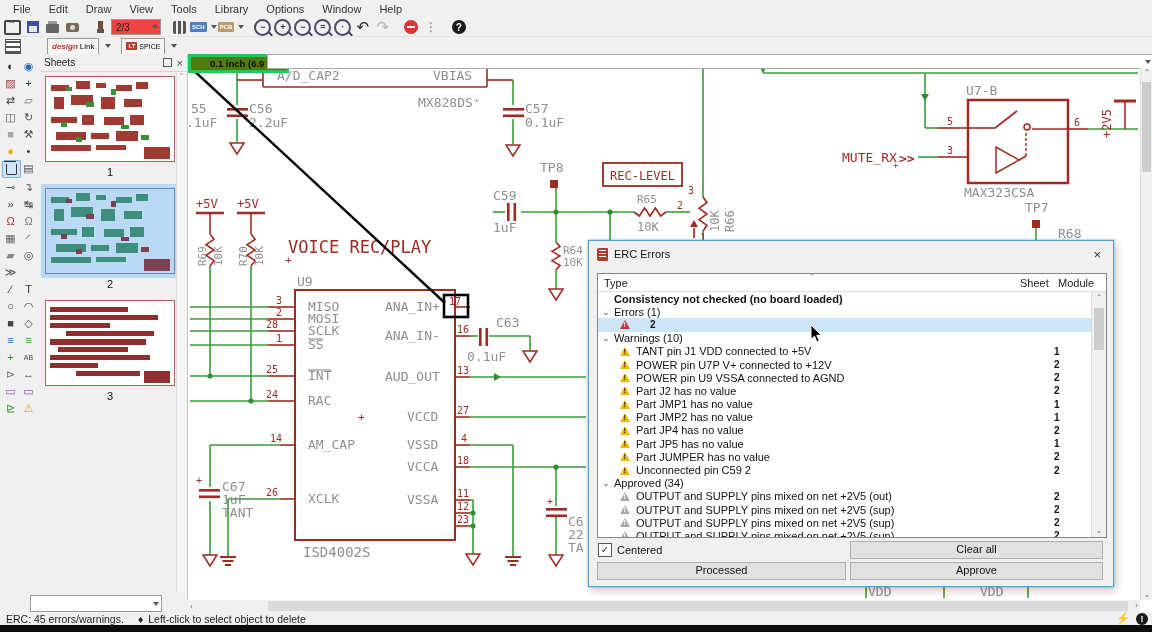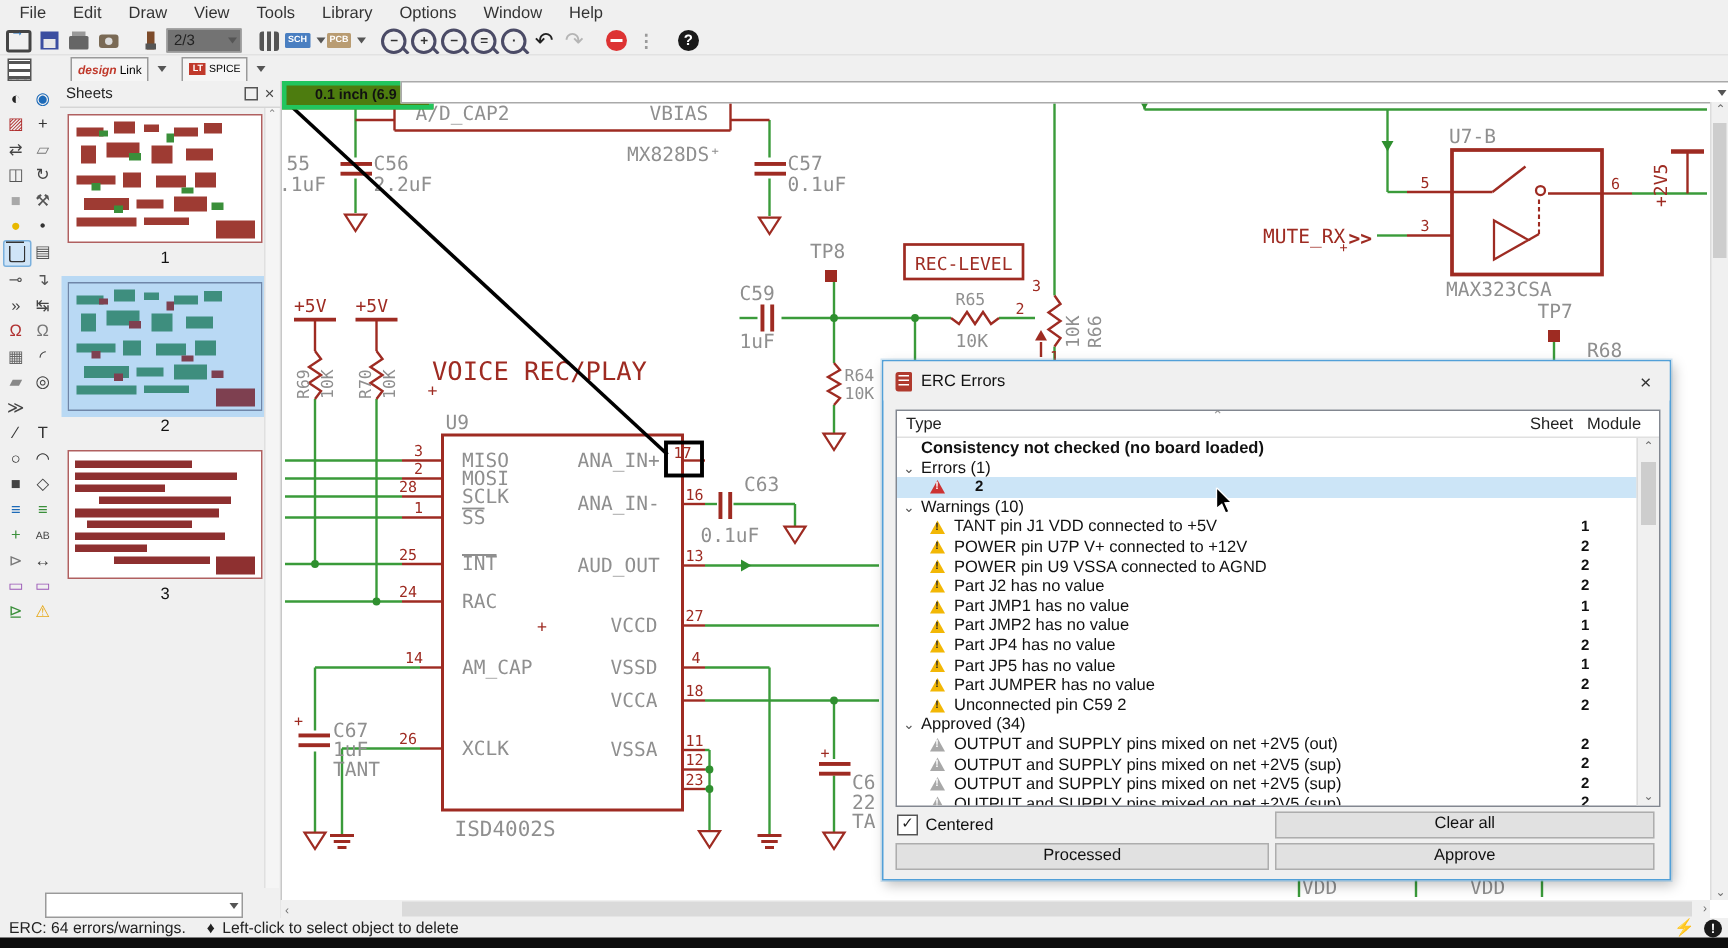--- a/index.html
+++ b/index.html
@@ -7,21 +7,21 @@
        font-family:"Liberation Sans",sans-serif;-webkit-font-smoothing:antialiased}
   
   .menubar{height:18px;display:flex;align-items:center;padding-left:4px;font-size:11px;color:#333;
            position:relative;z-index:2;background:#f0f0f0}
   .menu-item{padding:2px 9px 2px 9px;cursor:default}
   .toolbar{height:18px;display:flex;align-items:center;padding-left:3px;gap:1px;background:#f0f0f0;
            position:relative;z-index:2}
   .tbi{min-width:19px;height:16px;display:flex;align-items:center;justify-content:center;
        font-size:12px;color:#3b3b3b;position:relative}
   .tbsep{width:7px;height:16px}
-  .combo{background:#737373;border:1px solid #9a9a9a;font-size:10px;color:#222;display:flex;
+  .combo{background:#ef4444;border:1px solid #9a9a9a;font-size:10px;color:#222;display:flex;
          align-items:center;justify-content:space-between;padding:0 2px 0 4px;height:14px}
   .carrow{width:0;height:0;border-left:3px solid transparent;border-right:3px solid transparent;
           border-top:4px solid #555;margin-left:4px}
   
   .ic-open{width:13px;height:11px;border:2px solid #444;border-radius:2px;position:relative}
   .ic-open:after{content:"→";position:absolute;left:1px;top:-6px;font-size:9px;color:#1d6ab8;font-weight:bold}
   .ic-save{width:12px;height:12px;background:#3b4ea0;position:relative}
   .ic-save:after{content:"";position:absolute;left:2px;top:5px;width:8px;height:6px;background:#e8e8e8}
   .ic-print{width:13px;height:9px;background:#666;border-radius:1px;position:relative;margin-top:3px}
   .ic-print:before{content:"";position:absolute;left:2px;top:-3px;width:9px;height:3px;background:#999}
@@ -756,21 +756,21 @@
     <span class="btn" style="left:253px;top:22px;width:251px">Approve</span>
     <span class="btn" style="left:0px;top:22px;width:247px">Processed</span>
   </div>
 </div>
 
 <svg class="cursor" style="left:810px;top:325px" width="20" height="22">
   <polygon points="1,0 1,14 4.5,11.2 7,17 9.3,16 6.7,10.3 11,10" fill="#000" stroke="#fff" stroke-width="0.9"></polygon>
 </svg>
 
 <div class="statusbar">
-  <span>ERC: 64 errors/warnings.</span>
+  <span>ERC: 45 errors/warnings.</span>
   <span class="dia">♦</span>
   <span>Left-click to select object to delete</span>
   <span class="st-icons">
     <span class="bolt">⚡</span>
     <span class="bang">!</span>
   </span>
 </div>
 <div class="blackbar"></div>
 
 </body></html>

